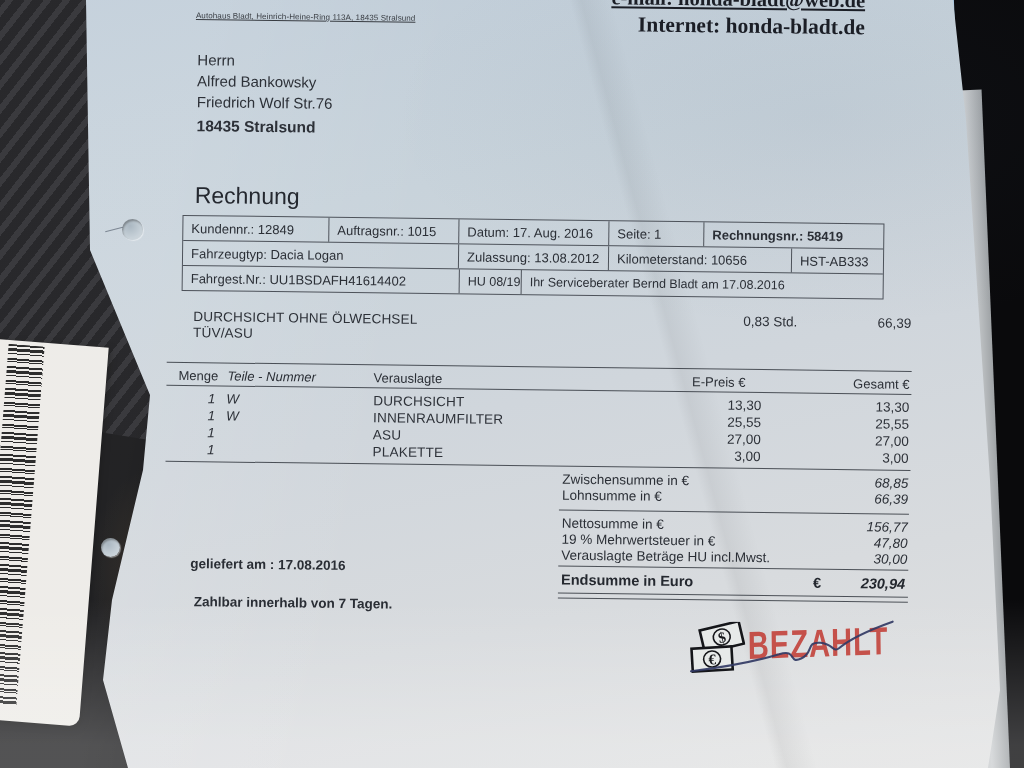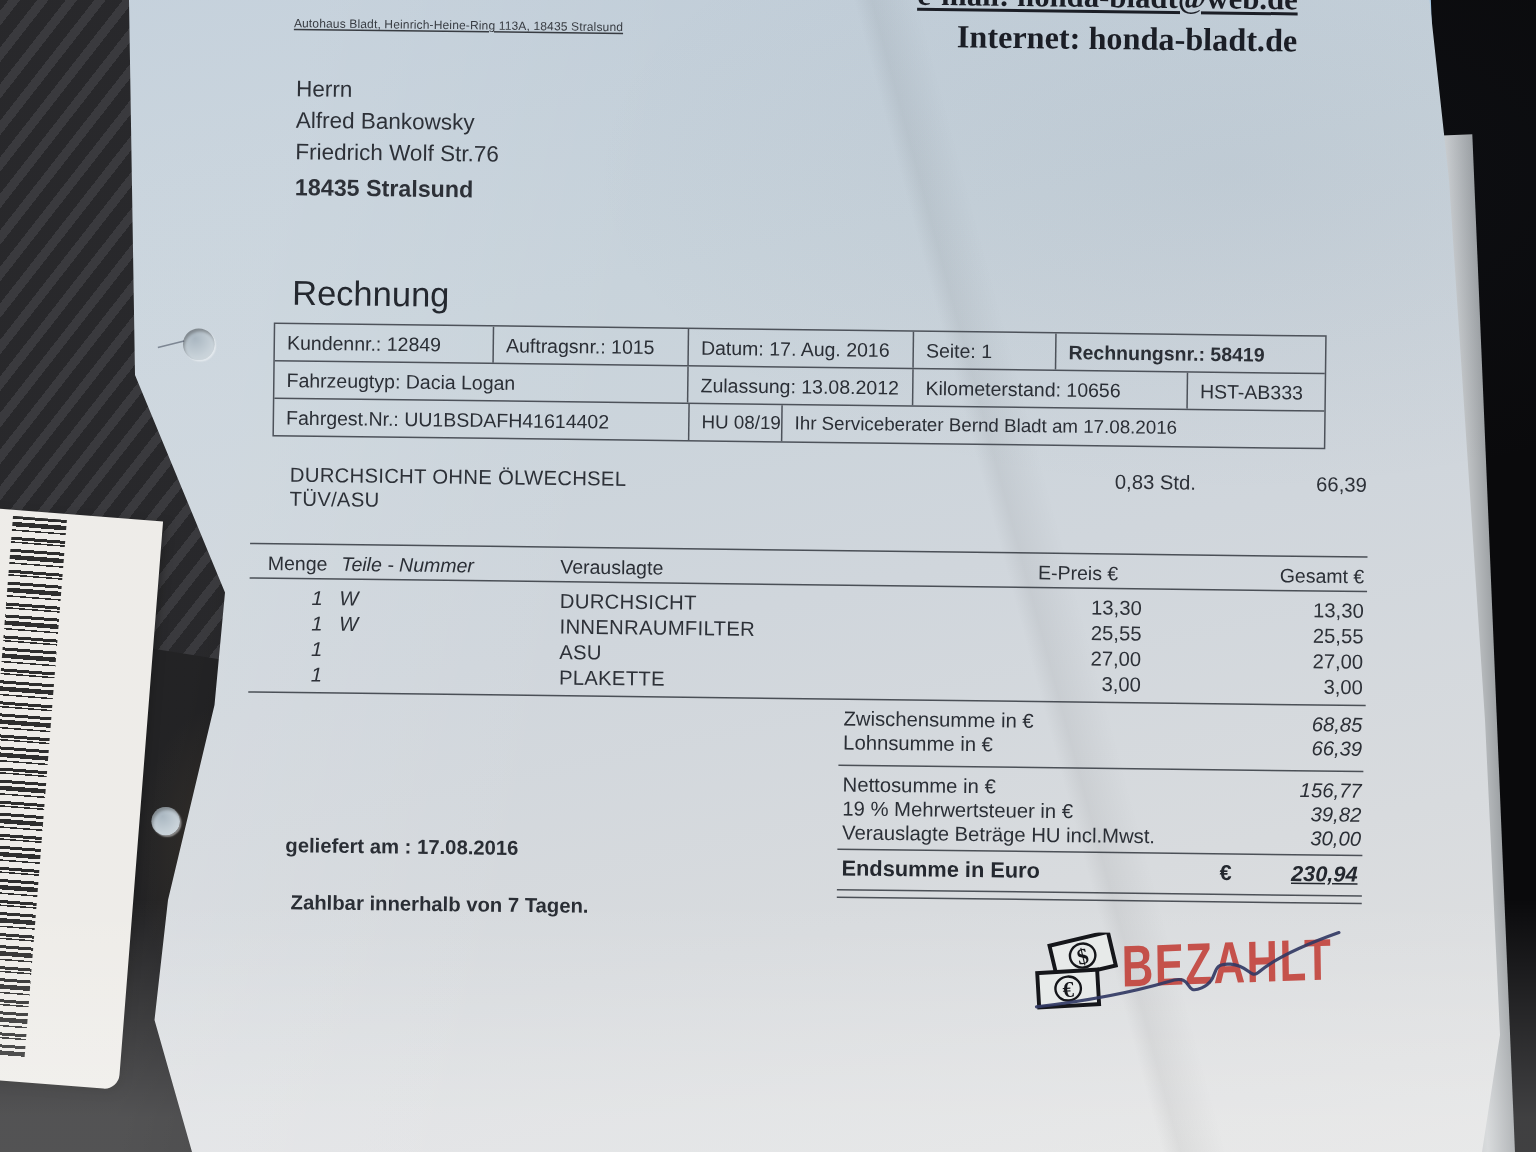--- a/index.html
+++ b/index.html
@@ -123,21 +123,21 @@
   .it-besch{position:absolute;left:207px;letter-spacing:.2px;}
   .it-epreis{position:absolute;right:150px;}
   .it-gesamt{position:absolute;right:2px;}
 
   .summary{left:562px;top:471px;width:350px;font-size:13.5px;color:#2b2f36;}
   .srow{position:absolute;left:3px;width:347px;height:16px;}
   .srow .sval{position:absolute;right:1px;top:0;font-style:italic;}
   .sline{position:absolute;left:0;width:350px;height:1.2px;background:rgba(40,45,52,.8);}
   .endrow{position:absolute;left:3px;width:347px;height:18px;font-size:14.5px;font-weight:bold;color:#24282f;}
   .end-cur{position:absolute;left:252px;}
-  .end-val{position:absolute;right:3px;font-style:italic;text-decoration:underline;}
+  .end-val{position:absolute;right:3px;font-style:italic;}
 
   .geliefert{left:194px;top:560px;font-size:13.5px;font-weight:bold;color:#2a2e35;}
   .zahlbar{left:198px;top:598px;font-size:13.5px;font-weight:bold;color:#2a2e35;}
 
   
   .stamp{left:692px;top:613px;width:210px;height:66px;}
   .banknotes{position:absolute;left:2px;top:6px;}
   .bezahlt{
     position:absolute;left:60px;top:8px;
     font-size:30px;font-weight:bold;letter-spacing:1px;
@@ -257,21 +257,21 @@
         <span>Lohnsumme in €</span>
         <span class="sval">66,39</span>
       </div>
       <div class="sline" style="top:38px"></div>
       <div class="srow" style="top:44px">
         <span>Nettosumme in €</span>
         <span class="sval">156,77</span>
       </div>
       <div class="srow" style="top:60px">
         <span>19 % Mehrwertsteuer in €</span>
-        <span class="sval">39,82</span>
+        <span class="sval">47,80</span>
       </div>
       <div class="srow" style="top:76px">
         <span>Verauslagte Beträge HU incl.Mwst.</span>
         <span class="sval">30,00</span>
       </div>
       <div class="sline" style="top:94px"></div>
       <div class="endrow" style="top:100px">
         <span>Endsumme in Euro</span>
         <span class="end-cur">€</span>
         <span class="end-val">230,94</span>

